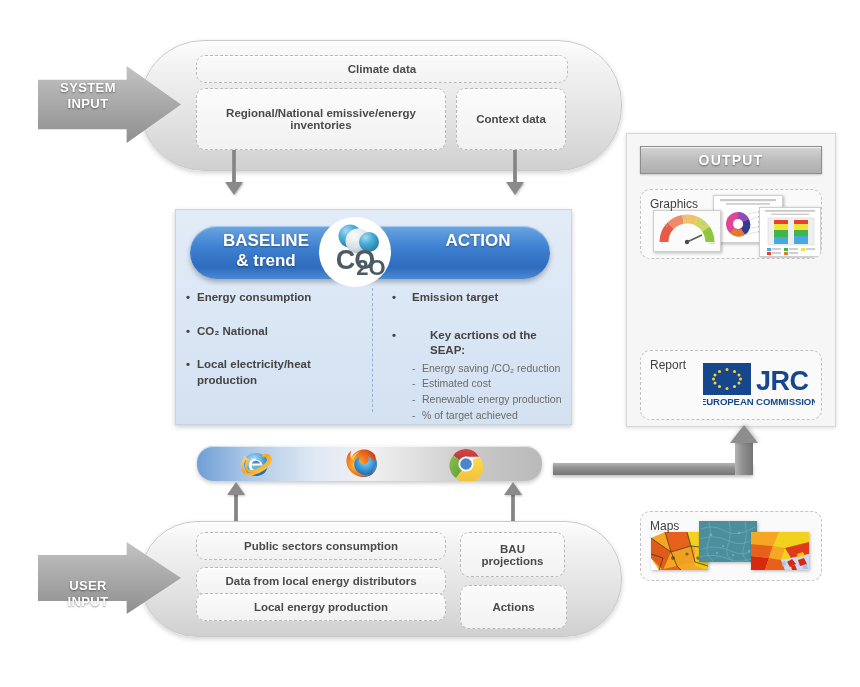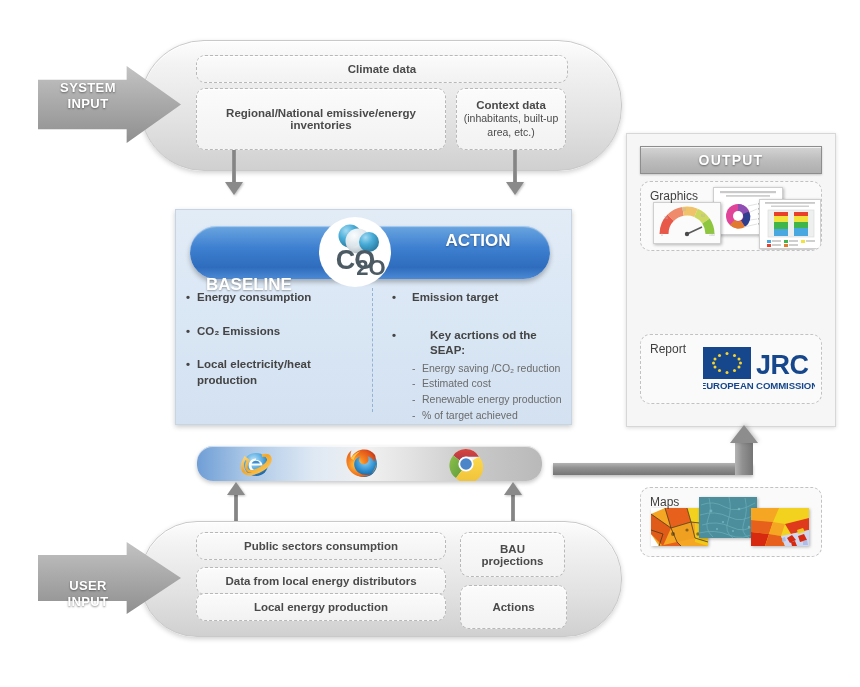--- a/index.html
+++ b/index.html
@@ -90,21 +90,21 @@
     border:1px solid #8d8d8d;
     display:flex;align-items:center;justify-content:center;
     box-shadow:inset 0 1px 0 rgba(255,255,255,.7),0 1px 2px rgba(0,0,0,.2);
   }
   #output-header span{
     color:#fff;font-weight:bold;font-size:14px;letter-spacing:1.2px;
     text-shadow:0 1px 2px rgba(0,0,0,.45);
   }
   .out-card{
     background:#fafafa;border:1px dashed #c2c2c2;border-radius:10px;
-    position:relative;overflow:hidden;
+    position:relative;overflow:hidden;margin-top:8px;
   }
   .out-card-label{
     position:absolute;left:9px;top:7px;font-size:12px;color:#3f3f3f;
     font-weight:normal;z-index:6;
   }
   .thumb{
     position:absolute;background:#fff;border:1px solid #cfcfcf;
     box-shadow:1px 1px 3px rgba(0,0,0,.28);overflow:hidden;
   }
 
@@ -144,35 +144,35 @@
 <div class="abs dbox" style="left:196px;top:55px;width:370px;height:26px;font-size:11.5px;">
   <span>Climate data</span>
 </div>
 
 <div class="abs dbox" style="left:196px;top:88px;width:250px;height:62px;font-size:11.5px;padding:0 10px;box-sizing:border-box;">
   <span>Regional/National emissive/energy inventories</span>
 </div>
 
 <div class="abs dbox" style="left:456px;top:88px;width:110px;height:62px;font-size:11.5px;flex-direction:column;padding:0 5px;box-sizing:border-box;">
   <span>Context data</span>
-  <span class="sub" style="font-size:10.5px;line-height:1.25;margin-top:1px;">(inhabitants, built-up area, etc.)</span>
 </div>
 
 <div class="abs varrow-stem" style="left:232px;top:150px;width:4px;height:33px;"></div>
 <div class="abs varrow-head" style="left:225px;top:182px;"></div>
 
 <div class="abs varrow-stem" style="left:513px;top:150px;width:4px;height:33px;"></div>
 <div class="abs varrow-head" style="left:506px;top:182px;"></div>
 
 <div class="abs" id="core-panel" style="left:175px;top:209px;width:395px;height:214px;"></div>
 
 <div class="abs bluebar" style="left:190px;top:226px;width:360px;height:53px;"></div>
 
-<div class="abs bluebar-txt" style="left:206px;top:231px;width:120px;margin-top:44px;">
+<div class="abs bluebar-txt" style="left:206px;top:231px;width:120px;text-align:center;">
   <div>BASELINE</div>
+  <div>&amp; trend</div>
 </div>
 
 <div class="abs bluebar-txt" style="left:418px;top:231px;width:120px;text-align:center;">
   <div>ACTION</div>
 </div>
 
 <div class="abs" style="left:317px;top:216px;width:76px;height:72px;">
   <svg width="76" height="72" viewBox="0 0 76 72">
     <defs>
       <radialGradient id="gWhite" cx="35%" cy="30%" r="78%">
@@ -202,21 +202,21 @@
 
 <div class="abs vdivider" style="left:372px;top:288px;height:124px;"></div>
 
 <div class="abs" style="left:186px;top:290px;width:178px;">
   <div class="bullet-row" style="margin-bottom:18px;">
     <span class="dot">•</span>
     <span>Energy consumption</span>
   </div>
   <div class="bullet-row" style="margin-bottom:18px;">
     <span class="dot">•</span>
-    <span>CO₂ Emissions</span>
+    <span>CO₂ National</span>
   </div>
   <div class="bullet-row">
     <span class="dot">•</span>
     <span>Local electricity/heat production</span>
   </div>
 </div>
 
 <div class="abs" style="left:392px;top:290px;width:172px;">
   <div class="bullet-row" style="margin-bottom:22px;">
     <span class="dot">•</span>

